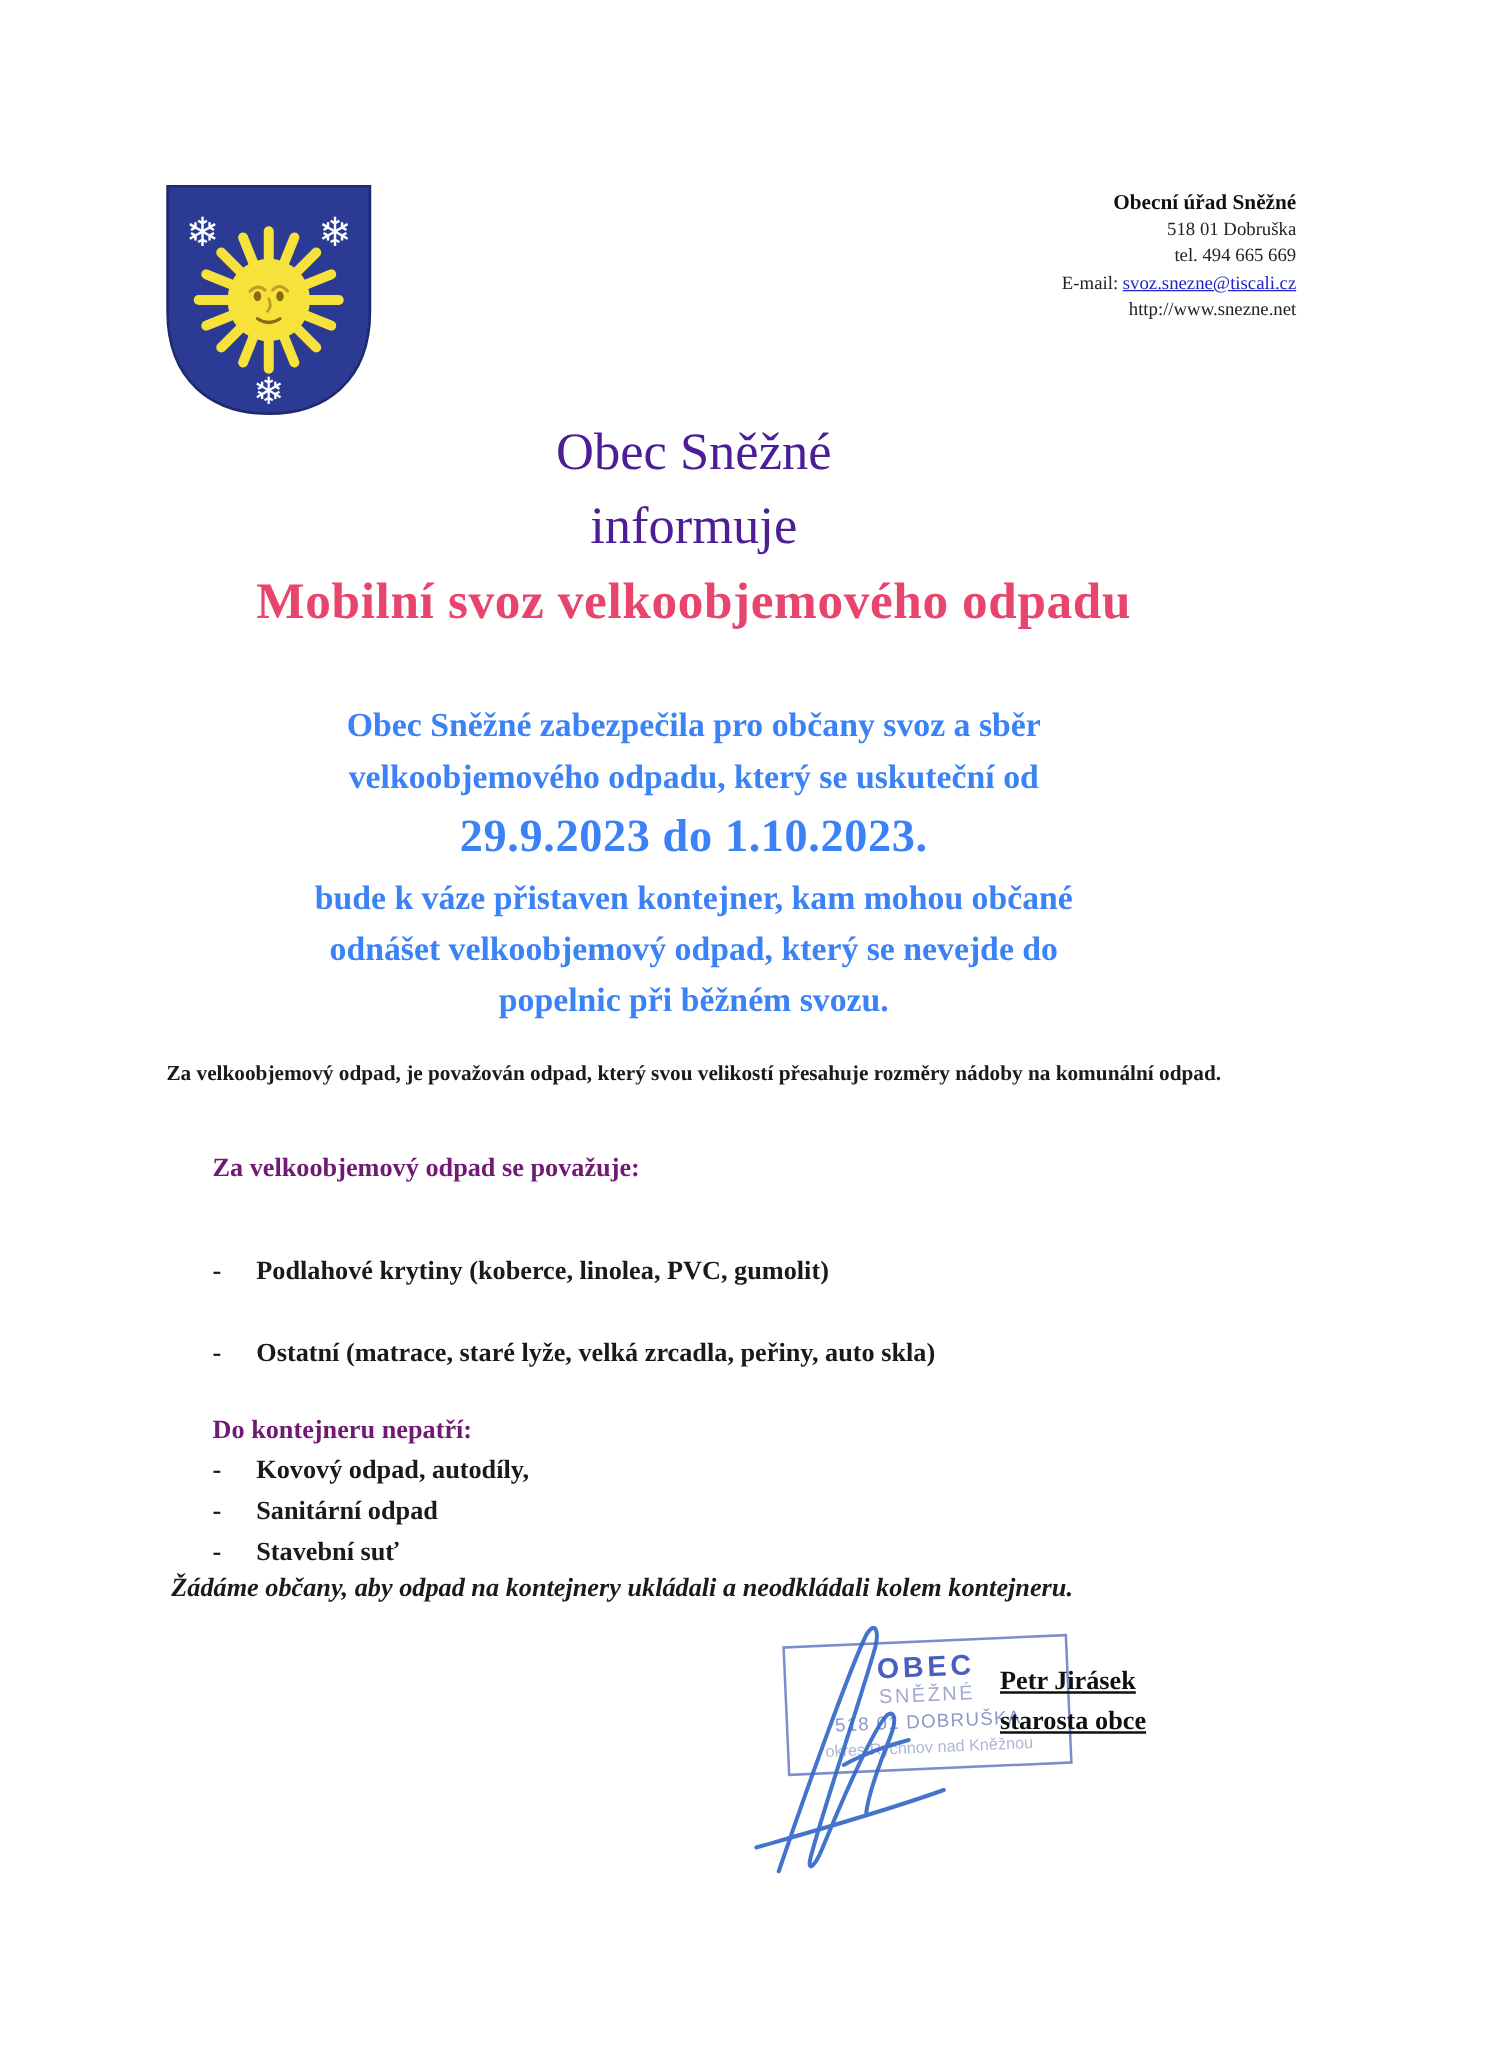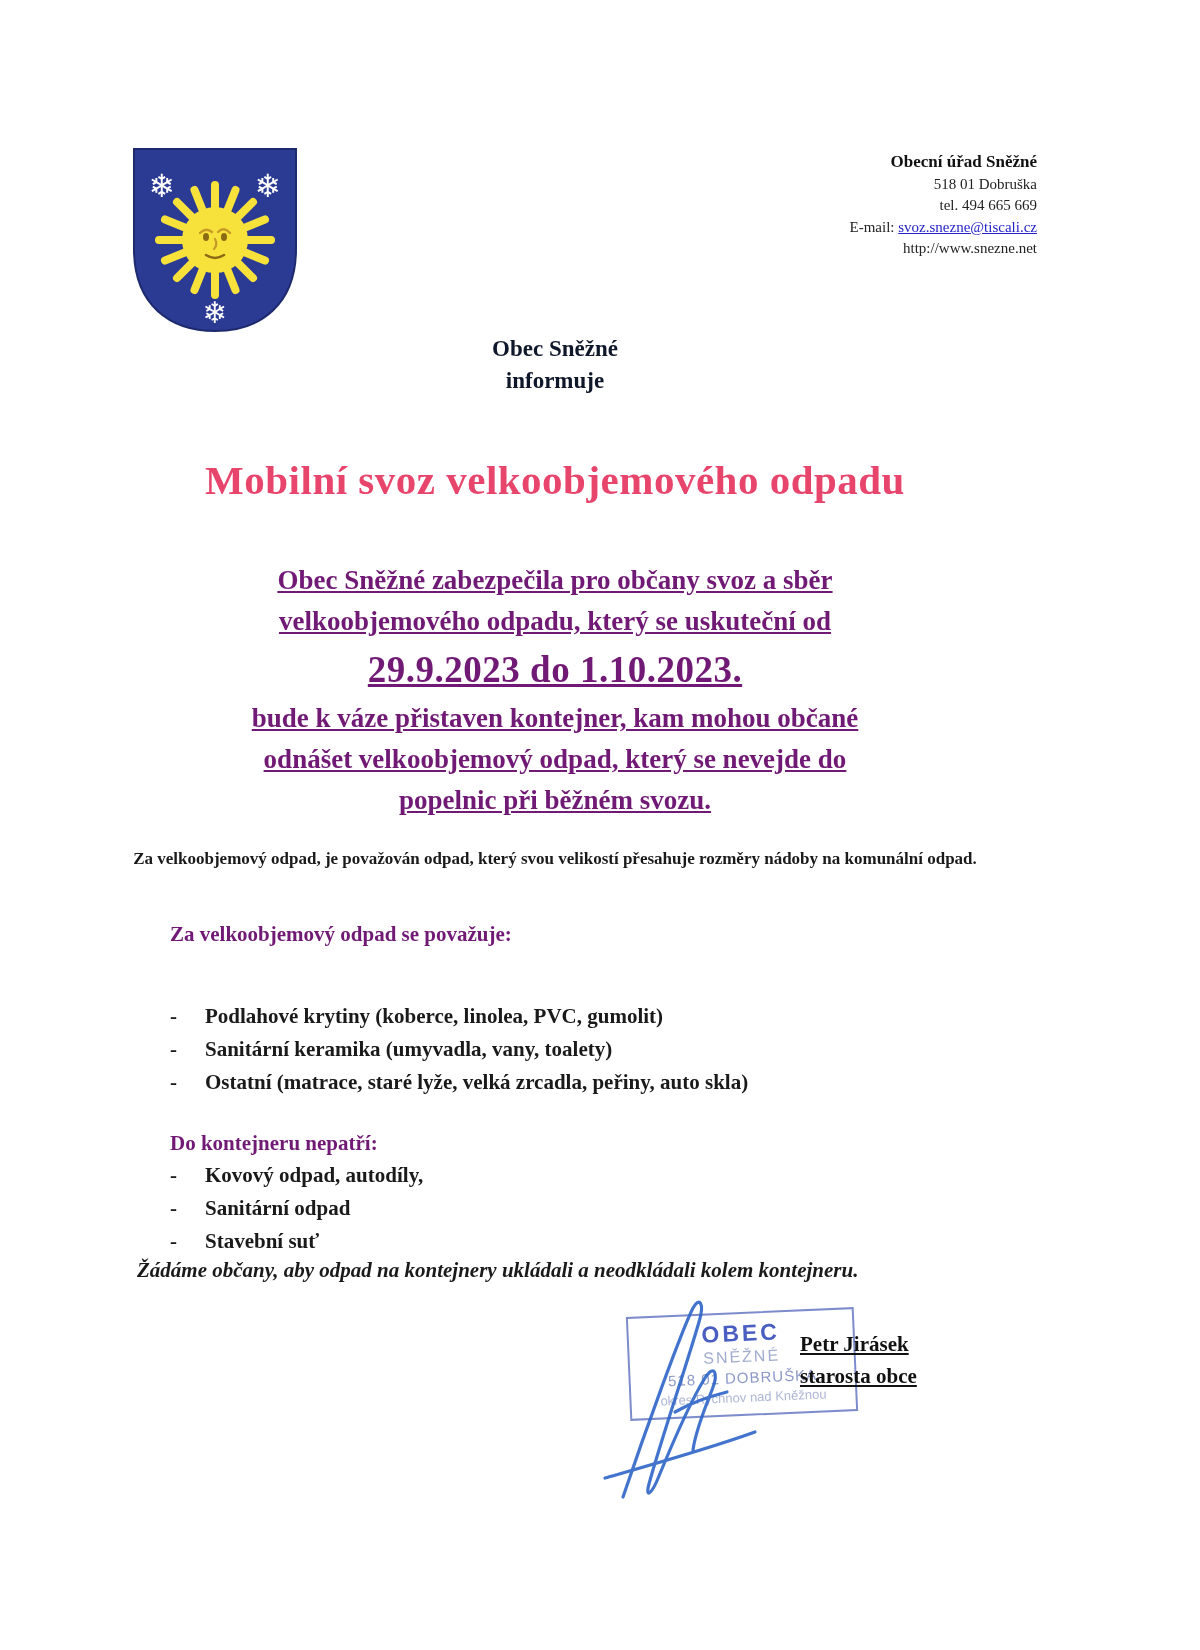--- a/index.html
+++ b/index.html
@@ -19,24 +19,24 @@
   .contact{
     position:absolute;top:150px;right:163px;
     text-align:right;font-size:15px;line-height:1.42;color:#222;
   }
   .contact .office{font-weight:bold;font-size:17px;color:#111;}
   .contact a{color:#2323c8;text-decoration:underline;}
 
   
   .col{position:absolute;left:0;width:1110px;text-align:center;}
 
-  .doc-title{top:333px;font-size:23px;font-weight:bold;line-height:1.4;color:#0f172a;}
+  .doc-title{top:333px;font-size:42px;font-weight:normal;line-height:1.4;color:#4c1d95;}
   .main-heading{top:456px;font-size:41px;font-weight:bold;letter-spacing:.5px;}
 
-  .intro{top:560px;font-size:27px;font-weight:bold;line-height:41px;color:#701a75;text-decoration:underline;}
+  .intro{top:560px;font-size:27px;font-weight:bold;line-height:41px;color:#3b82f6;}
   .intro .dates{font-size:37px;line-height:56px;letter-spacing:.5px;}
 
   .definition{
     top:843px;font-size:17px;font-weight:bold;line-height:31px;
   }
   .definition .inner{display:inline-block;max-width:900px;}
 
   
   .left-block{position:absolute;text-align:left;font-weight:bold;color:#701a75;}
   .list-heading{font-size:21px;}
@@ -135,23 +135,20 @@
 
   <div class="col definition">
     <span class="inner">Za velkoobjemový odpad, je považován odpad, který svou velikostí  přesahuje rozměry nádoby na komunální odpad.</span>
   </div>
 
   <div class="left-block list-heading" style="left:170px;top:922px;">Za velkoobjemový odpad se považuje:</div>
 
   <div class="dash-row" style="left:170px;top:1004px;">
     <span class="dash">-</span><span>Podlahové krytiny (koberce, linolea, PVC, gumolit)</span>
   </div>
-  <div class="dash-row" style="left:170px;top:1037px;">
-    <span class="dash">-</span><span>Sanitární keramika (umyvadla, vany, toalety)</span>
-  </div>
   <div class="dash-row" style="left:170px;top:1070px;">
     <span class="dash">-</span><span>Ostatní (matrace, staré lyže, velká zrcadla, peřiny, auto skla)</span>
   </div>
 
   <div class="left-block list-heading" style="left:170px;top:1131px;">Do kontejneru nepatří:</div>
 
   <div class="dash-row" style="left:170px;top:1163px;">
     <span class="dash">-</span><span>Kovový odpad, autodíly,</span>
   </div>
   <div class="dash-row" style="left:170px;top:1196px;">

